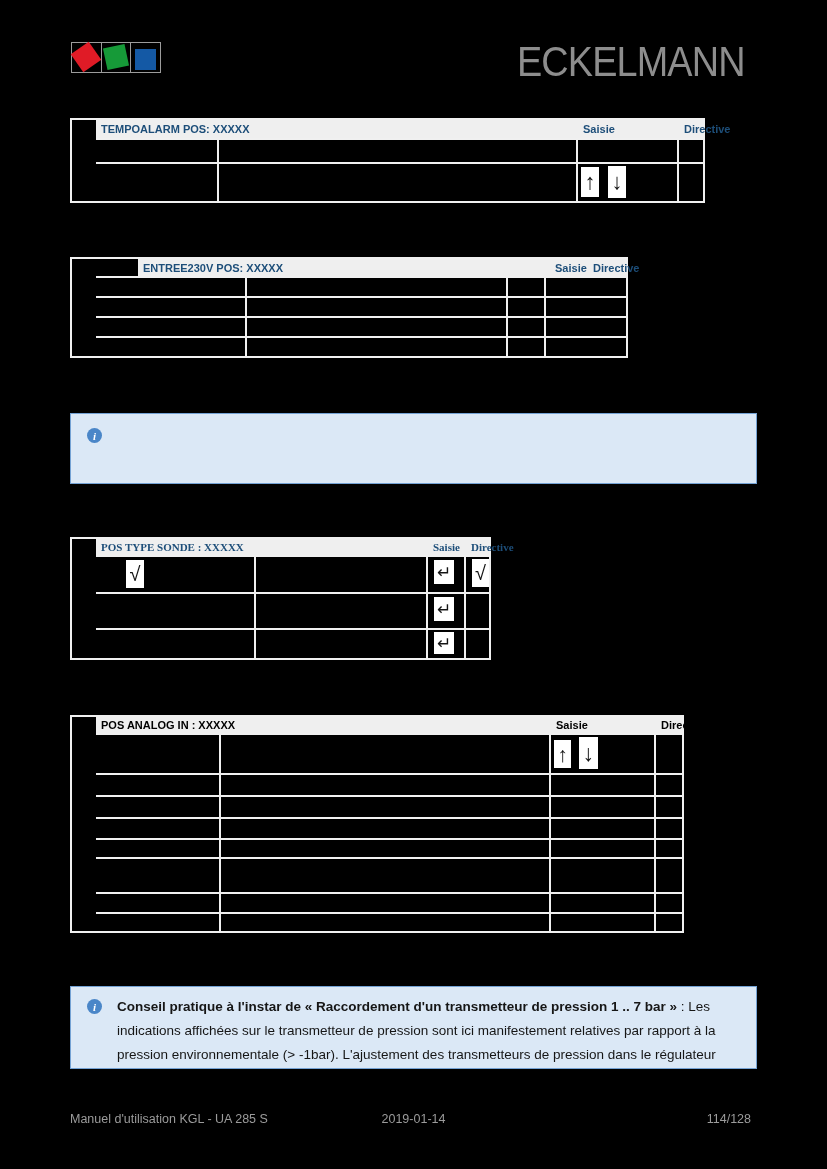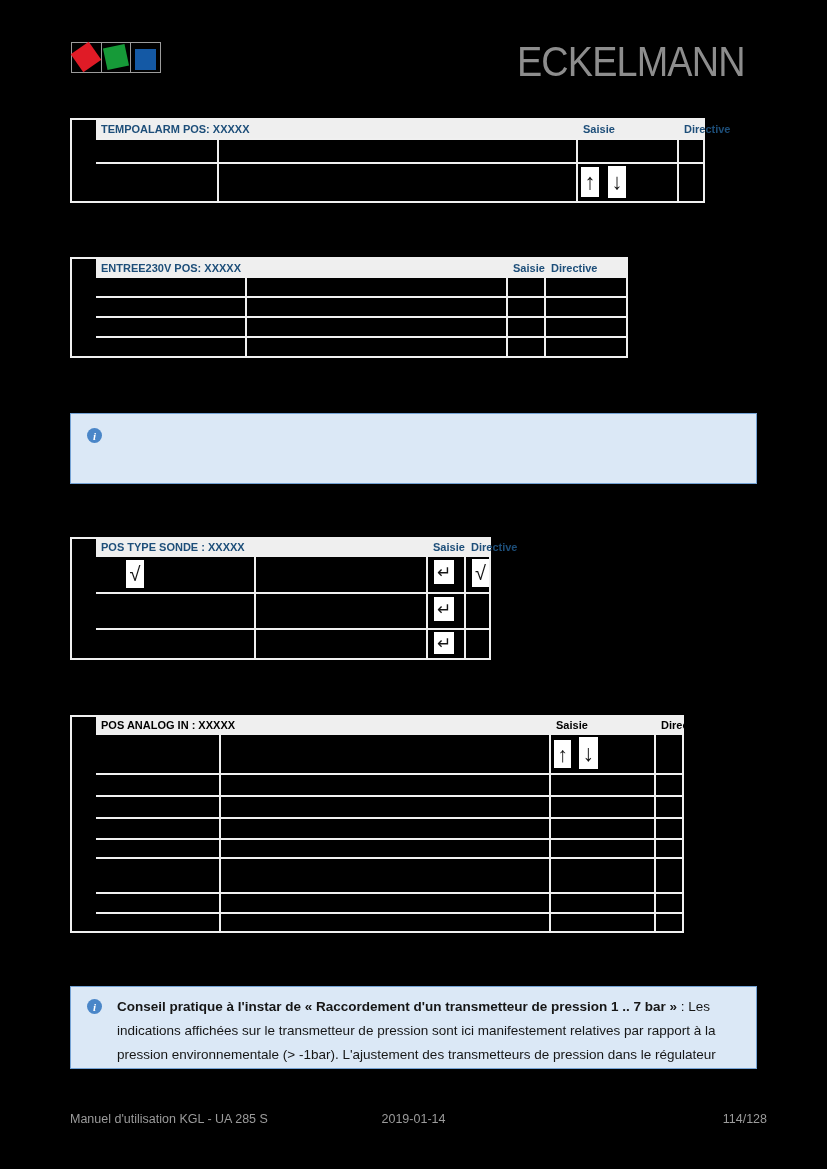--- a/index.html
+++ b/index.html
@@ -54,21 +54,21 @@
     display:flex; align-items:center; justify-content:center;
   }
   .info-text {
     position:absolute; left:46px; width:650px;
     font-size:13.5px; line-height:24px; color:#161616;
   }
 
   
   .footer-item { position:absolute; top:1112px; font-size:12.5px; color:var(--footer-gray); white-space:nowrap; }
   .footer-center { left:320px; width:187px; text-align:center; }
-  .footer-right { right:60px; }
+  .footer-right { right:76px; }
 </style>
 </head>
 <body>
 
 <div class="page">
 
   <div class="logo-strip">
     <div class="logo-frame">
       <div class="logo-shape shape-red"></div>
     </div>
@@ -102,21 +102,21 @@
           </span>
         <span class="key" style="left:30px; top:2px; width:18px; height:32px; font-size:22px;">
             <span class="glyph">↓</span>
           </span>
       </div>
       <div class="cell last" style="width:52px;"></div>
     </div>
   </div>
 
   <div class="tbl" style="left:70px; top:257px; width:558px;">
-    <div class="thead" style="height:17px;">
+    <div class="thead" style="height:17px;margin-left:42px;">
       <span class="hlabel hdr-blue" style="left:5px;">ENTREE230V POS: XXXXX</span>
       <span class="hlabel hdr-blue" style="left:417px;">Saisie</span>
       <span class="hlabel hdr-blue" style="left:455px;">Directive</span>
     </div>
     <div class="trow" style="height:18px;">
       <div class="cell" style="width:151px;"></div>
       <div class="cell" style="width:261px;"></div>
       <div class="cell" style="width:38px;"></div>
       <div class="cell last" style="width:108px;"></div>
     </div>
@@ -138,21 +138,21 @@
       <div class="cell" style="width:38px;"></div>
       <div class="cell last" style="width:108px;"></div>
     </div>
   </div>
 
   <div class="infobox" style="top:413px; height:71px;">
     <span class="info-icon" style="top:14px;">i</span>
   </div>
 
   <div class="tbl" style="left:70px; top:537px; width:421px;">
-    <div class="thead" style="height:16px;">
+    <div class="thead" style="height:16px;font-family:Liberation Serif, serif;">
       <span class="hlabel hdr-blue" style="left:5px;">POS TYPE SONDE : XXXXX</span>
       <span class="hlabel hdr-blue" style="left:337px;">Saisie</span>
       <span class="hlabel hdr-blue" style="left:375px;">Directive</span>
     </div>
     <div class="trow" style="height:35px;">
       <div class="cell" style="width:160px;">
         <span class="key" style="left:30px; top:3px; width:18px; height:28px; font-size:20px;">
             <span class="glyph">√</span>
           </span>
       </div>

